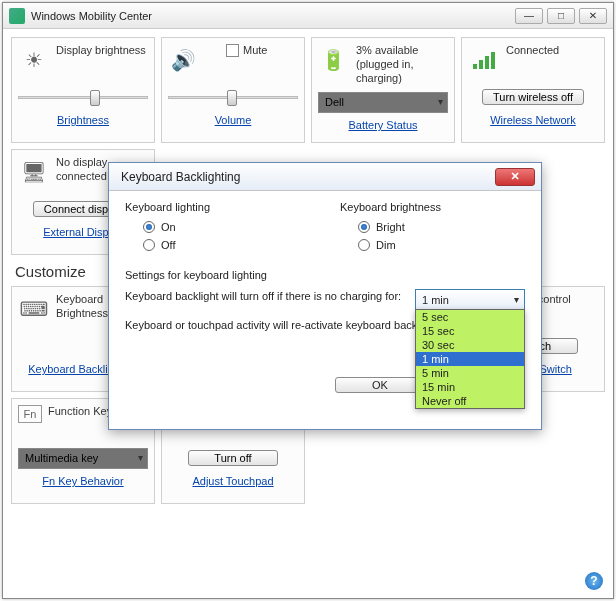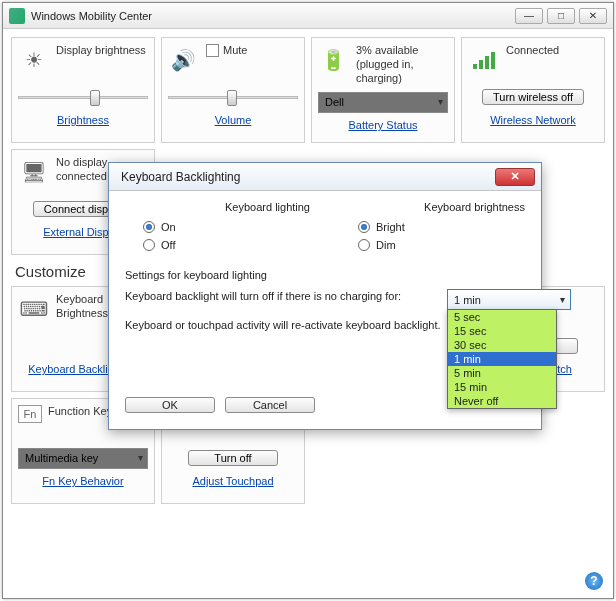--- a/index.html
+++ b/index.html
@@ -72,21 +72,21 @@
 }
 .slider-track {
   position: absolute; top: 8px; left: 0; right: 0;
   height: 3px; background: #ddd; border: 1px solid #bbb;
 }
 .slider-thumb {
   position: absolute; top: 2px; width: 10px; height: 16px;
   background: linear-gradient(to bottom, #fff, #ccc);
   border: 1px solid #888; border-radius: 2px;
 }
-.checkbox { display: flex; align-items: center; gap: 4px; }
+.checkbox { display: flex; align-items: center; gap: 4px; margin-left: 20px; }
 .cbx { width: 13px; height: 13px; border: 1px solid #888; background:#fff; }
 .btn {
   min-width: 90px; height: 16px;
   border: 1px solid #8a8a8a; border-radius: 3px;
   background: linear-gradient(to bottom, #fdfdfd, #e4e4e4);
   display: inline-flex; align-items: center; justify-content: center;
   font-size: 11px; cursor: pointer;
   padding: 4px 10px;
 }
 .select {
@@ -117,57 +117,56 @@
 .dlg-title .t { flex: 1; font-size: 12px; color: #222; padding-left: 6px; }
 .close-btn {
   width: 40px; height: 18px;
   background: linear-gradient(to bottom, #e77, #c33);
   border: 1px solid #933; border-radius: 3px;
   color: #fff; font-weight: bold; font-size: 11px;
   display: flex; align-items: center; justify-content: center;
   cursor: pointer;
 }
 .dlg-body { padding: 10px 16px; font-size: 11px; color: #222; }
-.dlg-cols { display: flex; gap: 30px; margin-bottom: 12px; text-align: right; }
+.dlg-cols { display: flex; gap: 30px; margin-bottom: 12px; }
 .dlg-col { flex: 1; }
 .dlg-col .head { margin-bottom: 8px; }
 .radio-row { display: flex; align-items: center; gap: 6px; margin: 6px 0 6px 18px; }
 .radio {
   width: 12px; height: 12px; border: 1px solid #666; border-radius: 50%;
   display: flex; align-items: center; justify-content: center; background:#fff;
 }
 .radio.checked::after {
   content: ""; width: 6px; height: 6px; border-radius: 50%;
   background: radial-gradient(circle, #4a8bdc, #1a5aa8);
 }
 .dlg-sec-head { margin: 4px 0 8px 0; }
 .dlg-row { display: flex; gap: 8px; align-items: flex-start; margin-bottom: 8px; }
 .dlg-row .lbl { flex: 1; line-height: 1.35; }
 .dlg-row .ctl { width: 110px; }
 .dd-open {
   position: relative;
-  width: 124px;
-  margin-left: 32px;
+  width: 110px;
 }
 .dd-field {
   height: 21px; border: 1px solid #3c7fb1;
   display: flex; align-items: center; padding: 0 18px 0 6px;
   background: linear-gradient(to bottom,#fff,#e8f0f9);
   position: relative;
 }
 .dd-field::after { content: "▾"; position: absolute; right: 5px; color:#333; font-size:10px; }
 .dd-list {
   position: absolute; top: 20px; left: 0; width: 110px;
   border: 1px solid #666; background: #bef264;
   z-index: 60;
   box-shadow: 0 2px 6px rgba(0,0,0,.3);
 }
 .dd-item { padding: 1px 6px; font-size: 11px; cursor: pointer; white-space: nowrap; }
 .dd-item.sel { background: #2f6fd0; color: #fff; }
-.dlg-btns { display:flex; gap:10px; margin-top: 64px; }
+.dlg-btns { display:flex; gap:10px; justify-content:flex-end; margin-top: 44px; }
 
 .help-icon {
   position: absolute; right: 10px; bottom: 8px;
   width: 18px; height: 18px; border-radius: 50%;
   background: radial-gradient(circle,#6bb7f0,#1a6cc0);
   color:#fff; font-weight:bold; font-size:12px;
   display:flex; align-items:center; justify-content:center;
   cursor:pointer;
 }
 .bars { display:flex; gap:2px; align-items:flex-end; height:18px;}

